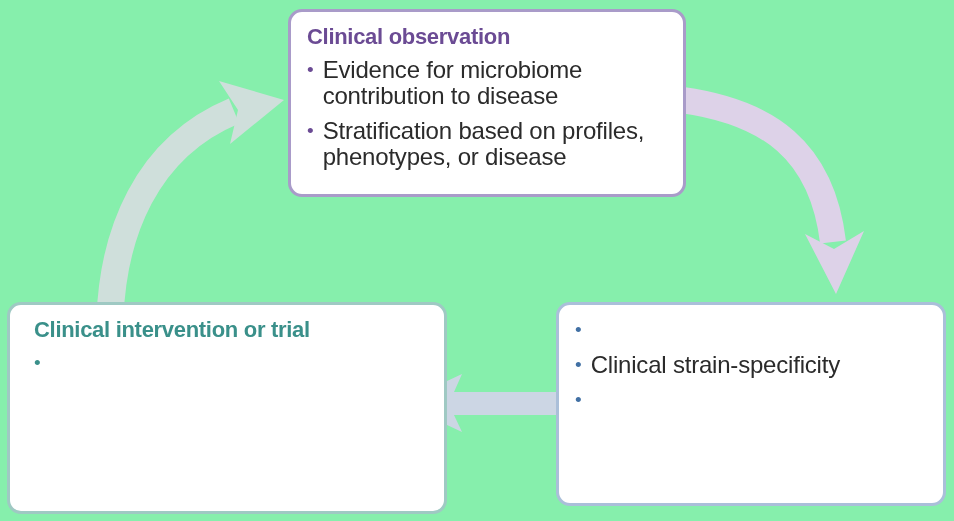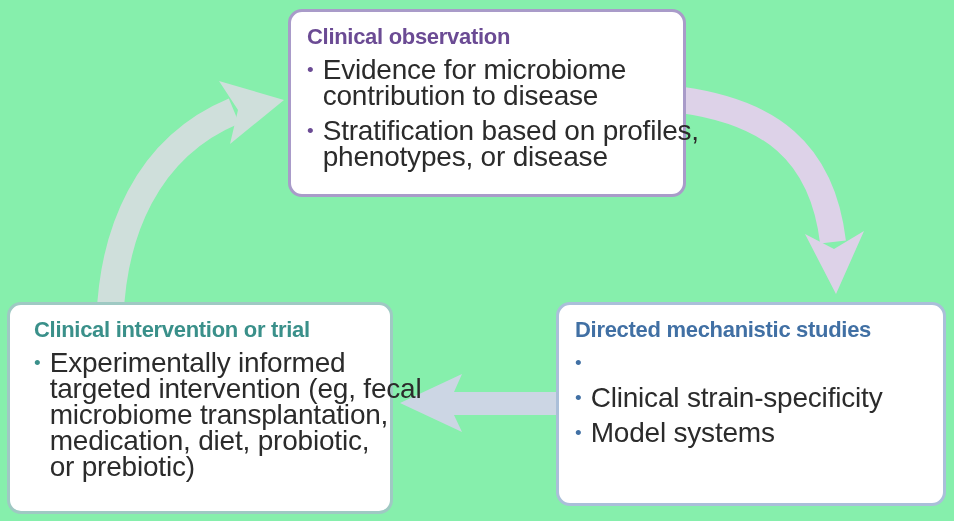--- a/index.html
+++ b/index.html
@@ -24,36 +24,36 @@
   .box {
     position: absolute;
     box-sizing: border-box;
     background: #ffffff;
     border: 3px solid #999;
     border-radius: 14px;
     padding: 12px 14px 10px 16px;
   }
   .box-obs  { left: 288px; top: 9px;   width: 398px; height: 188px; border-color: var(--observation-border); }
   .box-mech { left: 556px; top: 302px; width: 390px; height: 204px; border-color: var(--mechanistic-border); }
-  .box-int  { left: 7px;   top: 302px; width: 386px; height: 212px; border-color: var(--intervention-border); padding-left: 24px; }
+  .box-int  { left: 7px;   top: 302px; width: 440px; height: 212px; border-color: var(--intervention-border); padding-left: 24px; }
   .box-title {
     margin: 0 0 7px 0;
     font-size: 22px;
     font-weight: bold;
     letter-spacing: -0.3px;
     line-height: 26px;
   }
   .box-obs  .box-title, .box-obs  .dot { color: var(--observation-accent); }
   .box-mech .box-title, .box-mech .dot { color: var(--mechanistic-accent); }
   .box-int  .box-title, .box-int  .dot { color: var(--intervention-accent); }
   .bullets { list-style: none; margin: 0; padding: 0; }
   .bullets li { display: flex; gap: 9px; margin-bottom: 9px; }
   .dot { font-size: 19px; line-height: 26px; flex: 0 0 auto; }
   .bt {
-    font-size: 28px;
+    font-size: 24px;
     line-height: 26px;
     color: var(--body-text);
     letter-spacing: -0.2px;
     white-space: pre;
   }
 </style>
 </head>
 <body>
 
 <div class="canvas">
@@ -79,43 +79,36 @@
       </li>
       <li>
         <span class="dot">•</span>
         <span class="bt">Stratification based on profiles,
 phenotypes, or disease</span>
       </li>
     </ul>
   </section>
 
   <section class="box box-mech">
-    <h2 class="box-title">Directed mechanistic studies</h2>
     <ul class="bullets">
       <li>
         <span class="dot">•</span>
       </li>
       <li>
         <span class="dot">•</span>
         <span class="bt">Clinical strain-specificity</span>
       </li>
       <li>
         <span class="dot">•</span>
-        <span class="bt">Model systems</span>
       </li>
     </ul>
   </section>
 
   <section class="box box-int">
     <h2 class="box-title">Clinical intervention or trial</h2>
     <ul class="bullets">
       <li>
         <span class="dot">•</span>
-        <span class="bt">Experimentally informed
-targeted intervention (eg, fecal
-microbiome transplantation,
-medication, diet, probiotic,
-or prebiotic)</span>
       </li>
     </ul>
   </section>
 
 </div>
 
 </body></html>

